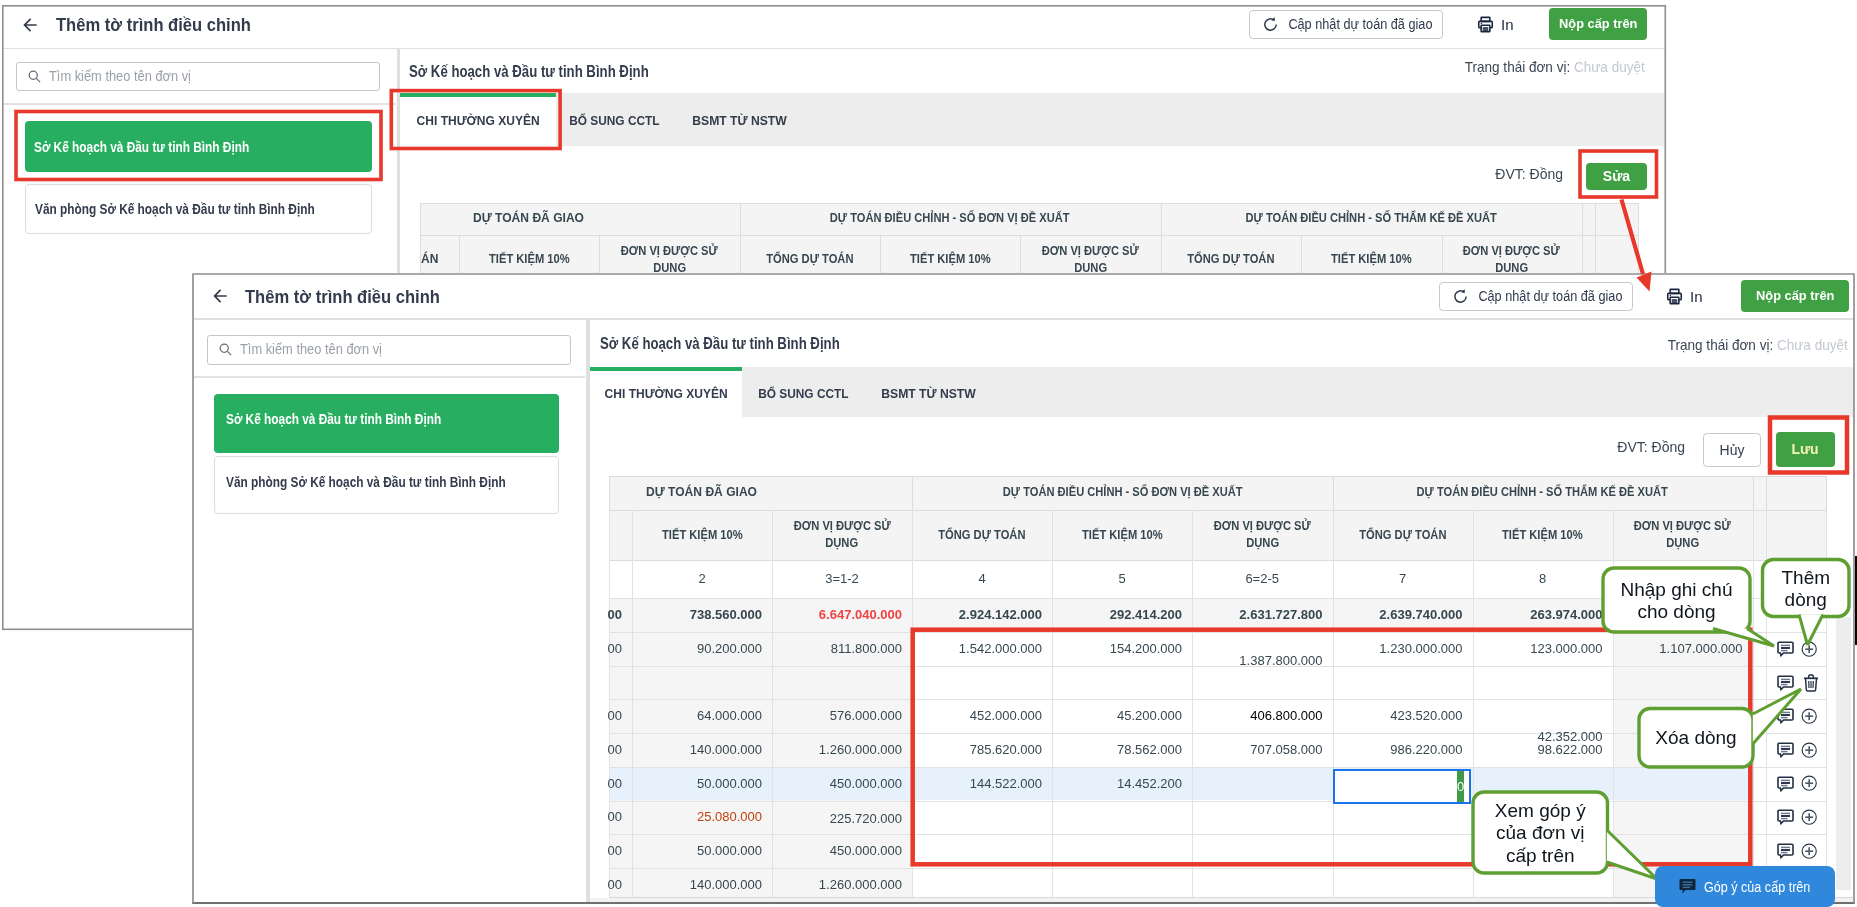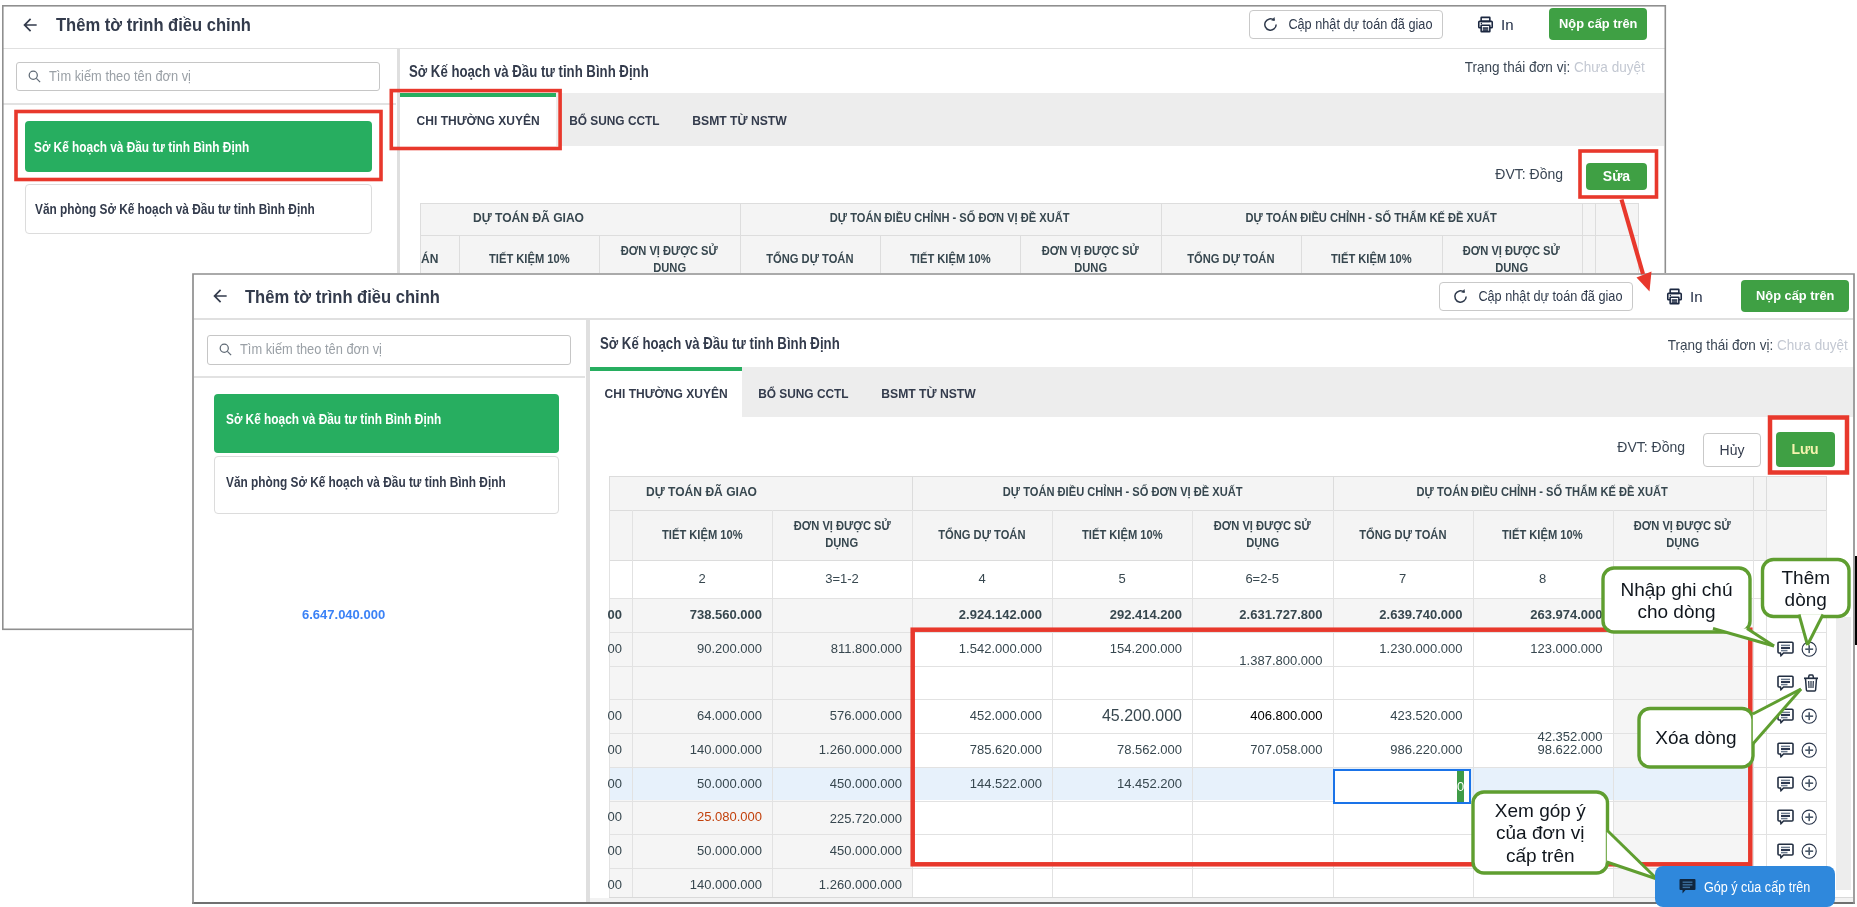--- a/index.html
+++ b/index.html
@@ -193,39 +193,40 @@
 <div style="position:absolute;top:533.0px;height:21px;line-height:21px;font-size:12px;color:#37474f;font-weight:700;white-space:nowrap;left:1382.5px;width:600px;text-align:center;"><span style="display:inline-block;transform:scaleX(0.93);transform-origin:center center;">DỤNG</span></div>
 <div style="position:absolute;top:568.2px;height:22px;line-height:22px;font-size:13px;color:#37474f;font-weight:400;white-space:nowrap;left:402.0px;width:600px;text-align:center;">2</div>
 <div style="position:absolute;top:568.2px;height:22px;line-height:22px;font-size:13px;color:#37474f;font-weight:400;white-space:nowrap;left:542.0px;width:600px;text-align:center;">3=1-2</div>
 <div style="position:absolute;top:568.2px;height:22px;line-height:22px;font-size:13px;color:#37474f;font-weight:400;white-space:nowrap;left:682.0px;width:600px;text-align:center;">4</div>
 <div style="position:absolute;top:568.2px;height:22px;line-height:22px;font-size:13px;color:#37474f;font-weight:400;white-space:nowrap;left:822.0px;width:600px;text-align:center;">5</div>
 <div style="position:absolute;top:568.2px;height:22px;line-height:22px;font-size:13px;color:#37474f;font-weight:400;white-space:nowrap;left:962.2px;width:600px;text-align:center;">6=2-5</div>
 <div style="position:absolute;top:568.2px;height:22px;line-height:22px;font-size:13px;color:#37474f;font-weight:400;white-space:nowrap;left:1102.5px;width:600px;text-align:center;">7</div>
 <div style="position:absolute;top:568.2px;height:22px;line-height:22px;font-size:13px;color:#37474f;font-weight:400;white-space:nowrap;left:1242.5px;width:600px;text-align:center;">8</div>
 <div style="position:absolute;top:604.1px;height:22px;line-height:22px;font-size:13px;color:#37474f;font-weight:700;white-space:nowrap;left:22px;width:600px;text-align:right;">00</div>
 <div style="position:absolute;top:604.1px;height:22px;line-height:22px;font-size:13px;color:#37474f;font-weight:700;white-space:nowrap;left:162px;width:600px;text-align:right;">738.560.000</div>
-<div style="position:absolute;top:604.1px;height:22px;line-height:22px;font-size:13px;color:#3b82f6;font-weight:700;white-space:nowrap;left:302px;width:600px;text-align:left;">6.647.040.000</div>
+<div style="position:absolute;top:604.1px;height:22px;line-height:22px;font-size:13px;color:#ef4444;font-weight:700;white-space:nowrap;left:302px;width:600px;text-align:right;">6.647.040.000</div>
 <div style="position:absolute;top:604.1px;height:22px;line-height:22px;font-size:13px;color:#37474f;font-weight:700;white-space:nowrap;left:442px;width:600px;text-align:right;">2.924.142.000</div>
 <div style="position:absolute;top:604.1px;height:22px;line-height:22px;font-size:13px;color:#37474f;font-weight:700;white-space:nowrap;left:582px;width:600px;text-align:right;">292.414.200</div>
 <div style="position:absolute;top:604.1px;height:22px;line-height:22px;font-size:13px;color:#37474f;font-weight:700;white-space:nowrap;left:722.5px;width:600px;text-align:right;">2.631.727.800</div>
 <div style="position:absolute;top:604.1px;height:22px;line-height:22px;font-size:13px;color:#37474f;font-weight:700;white-space:nowrap;left:862.5px;width:600px;text-align:right;">2.639.740.000</div>
 <div style="position:absolute;top:604.1px;height:22px;line-height:22px;font-size:13px;color:#37474f;font-weight:700;white-space:nowrap;left:1002.5px;width:600px;text-align:right;">263.974.000</div>
 <div style="position:absolute;top:637.9px;height:22px;line-height:22px;font-size:13px;color:#37474f;font-weight:400;white-space:nowrap;left:22px;width:600px;text-align:right;">00</div>
 <div style="position:absolute;top:637.9px;height:22px;line-height:22px;font-size:13px;color:#37474f;font-weight:400;white-space:nowrap;left:162px;width:600px;text-align:right;">90.200.000</div>
 <div style="position:absolute;top:637.9px;height:22px;line-height:22px;font-size:13px;color:#37474f;font-weight:400;white-space:nowrap;left:302px;width:600px;text-align:right;">811.800.000</div>
 <div style="position:absolute;top:637.9px;height:22px;line-height:22px;font-size:13px;color:#37474f;font-weight:400;white-space:nowrap;left:442px;width:600px;text-align:right;">1.542.000.000</div>
 <div style="position:absolute;top:637.9px;height:22px;line-height:22px;font-size:13px;color:#37474f;font-weight:400;white-space:nowrap;left:582px;width:600px;text-align:right;">154.200.000</div>
 <div style="position:absolute;top:650px;height:22px;line-height:22px;font-size:13px;color:#37474f;font-weight:400;white-space:nowrap;left:722.5px;width:600px;text-align:right;">1.387.800.000</div>
 <div style="position:absolute;top:637.9px;height:22px;line-height:22px;font-size:13px;color:#37474f;font-weight:400;white-space:nowrap;left:862.5px;width:600px;text-align:right;">1.230.000.000</div>
 <div style="position:absolute;top:637.9px;height:22px;line-height:22px;font-size:13px;color:#37474f;font-weight:400;white-space:nowrap;left:1002.5px;width:600px;text-align:right;">123.000.000</div>
+<div style="position:absolute;top:637.9px;height:22px;line-height:22px;font-size:13px;color:#37474f;font-weight:400;white-space:nowrap;left:1142.5px;width:600px;text-align:right;">1.107.000.000</div>
 <div style="position:absolute;top:705.2px;height:22px;line-height:22px;font-size:13px;color:#37474f;font-weight:400;white-space:nowrap;left:22px;width:600px;text-align:right;">00</div>
 <div style="position:absolute;top:705.2px;height:22px;line-height:22px;font-size:13px;color:#37474f;font-weight:400;white-space:nowrap;left:162px;width:600px;text-align:right;">64.000.000</div>
 <div style="position:absolute;top:705.2px;height:22px;line-height:22px;font-size:13px;color:#37474f;font-weight:400;white-space:nowrap;left:302px;width:600px;text-align:right;">576.000.000</div>
 <div style="position:absolute;top:705.2px;height:22px;line-height:22px;font-size:13px;color:#37474f;font-weight:400;white-space:nowrap;left:442px;width:600px;text-align:right;">452.000.000</div>
-<div style="position:absolute;top:705.2px;height:22px;line-height:22px;font-size:16px;color:#37474f;font-weight:400;white-space:nowrap;left:582px;width:600px;text-align:right;">45.200.000</div>
+<div style="position:absolute;top:705.2px;height:22px;line-height:22px;font-size:13px;color:#37474f;font-weight:400;white-space:nowrap;left:582px;width:600px;text-align:right;">45.200.000</div>
 <div style="position:absolute;top:705.2px;height:22px;line-height:22px;font-size:13px;color:#000000;font-weight:400;white-space:nowrap;left:722.5px;width:600px;text-align:right;">406.800.000</div>
 <div style="position:absolute;top:705.2px;height:22px;line-height:22px;font-size:13px;color:#37474f;font-weight:400;white-space:nowrap;left:862.5px;width:600px;text-align:right;">423.520.000</div>
 <div style="position:absolute;top:726px;height:22px;line-height:22px;font-size:13px;color:#37474f;font-weight:400;white-space:nowrap;left:1002.5px;width:600px;text-align:right;">42.352.000</div>
 <div style="position:absolute;top:739.0px;height:22px;line-height:22px;font-size:13px;color:#37474f;font-weight:400;white-space:nowrap;left:22px;width:600px;text-align:right;">00</div>
 <div style="position:absolute;top:739.0px;height:22px;line-height:22px;font-size:13px;color:#37474f;font-weight:400;white-space:nowrap;left:162px;width:600px;text-align:right;">140.000.000</div>
 <div style="position:absolute;top:739.0px;height:22px;line-height:22px;font-size:13px;color:#37474f;font-weight:400;white-space:nowrap;left:302px;width:600px;text-align:right;">1.260.000.000</div>
 <div style="position:absolute;top:739.0px;height:22px;line-height:22px;font-size:13px;color:#37474f;font-weight:400;white-space:nowrap;left:442px;width:600px;text-align:right;">785.620.000</div>
 <div style="position:absolute;top:739.0px;height:22px;line-height:22px;font-size:13px;color:#37474f;font-weight:400;white-space:nowrap;left:582px;width:600px;text-align:right;">78.562.000</div>
 <div style="position:absolute;top:739.0px;height:22px;line-height:22px;font-size:13px;color:#37474f;font-weight:400;white-space:nowrap;left:722.5px;width:600px;text-align:right;">707.058.000</div>
 <div style="position:absolute;top:739.0px;height:22px;line-height:22px;font-size:13px;color:#37474f;font-weight:400;white-space:nowrap;left:862.5px;width:600px;text-align:right;">986.220.000</div>

